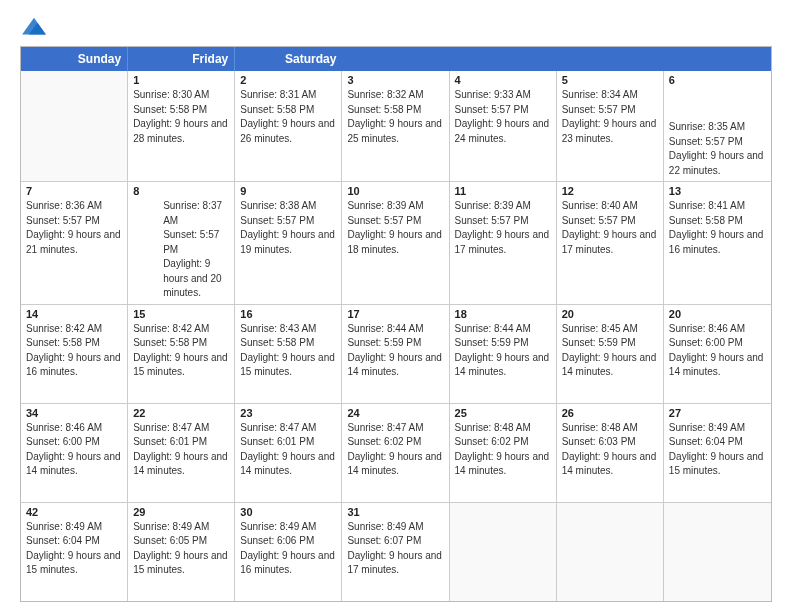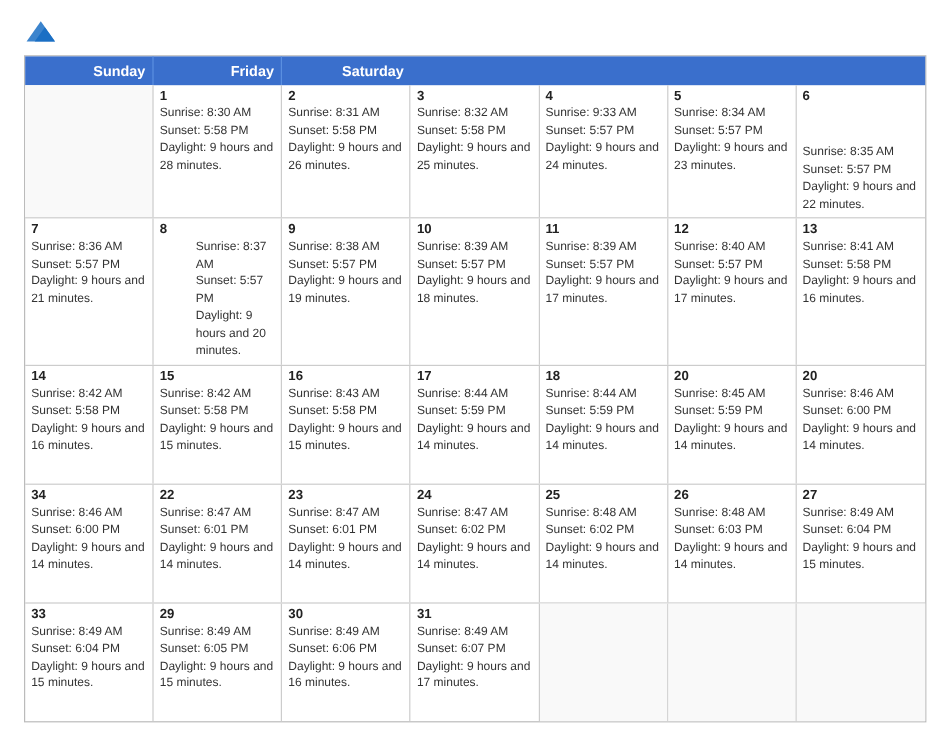--- a/index.html
+++ b/index.html
@@ -298,21 +298,21 @@
           </div>
           <div class="cal-cell">
             <div class="day-number">27</div>
             <div class="day-info" style="white-space: pre-line;">Sunrise: 8:49 AM
 Sunset: 6:04 PM
 Daylight: 9 hours and 15 minutes.</div>
           </div>
         </div>
         <div class="cal-row">
           <div class="cal-cell">
-            <div class="day-number">33</div>
+            <div class="day-number">42</div>
             <div class="day-info" style="white-space: pre-line;">Sunrise: 8:49 AM
 Sunset: 6:04 PM
 Daylight: 9 hours and 15 minutes.</div>
           </div>
           <div class="cal-cell">
             <div class="day-number">29</div>
             <div class="day-info" style="white-space: pre-line;">Sunrise: 8:49 AM
 Sunset: 6:05 PM
 Daylight: 9 hours and 15 minutes.</div>
           </div>

